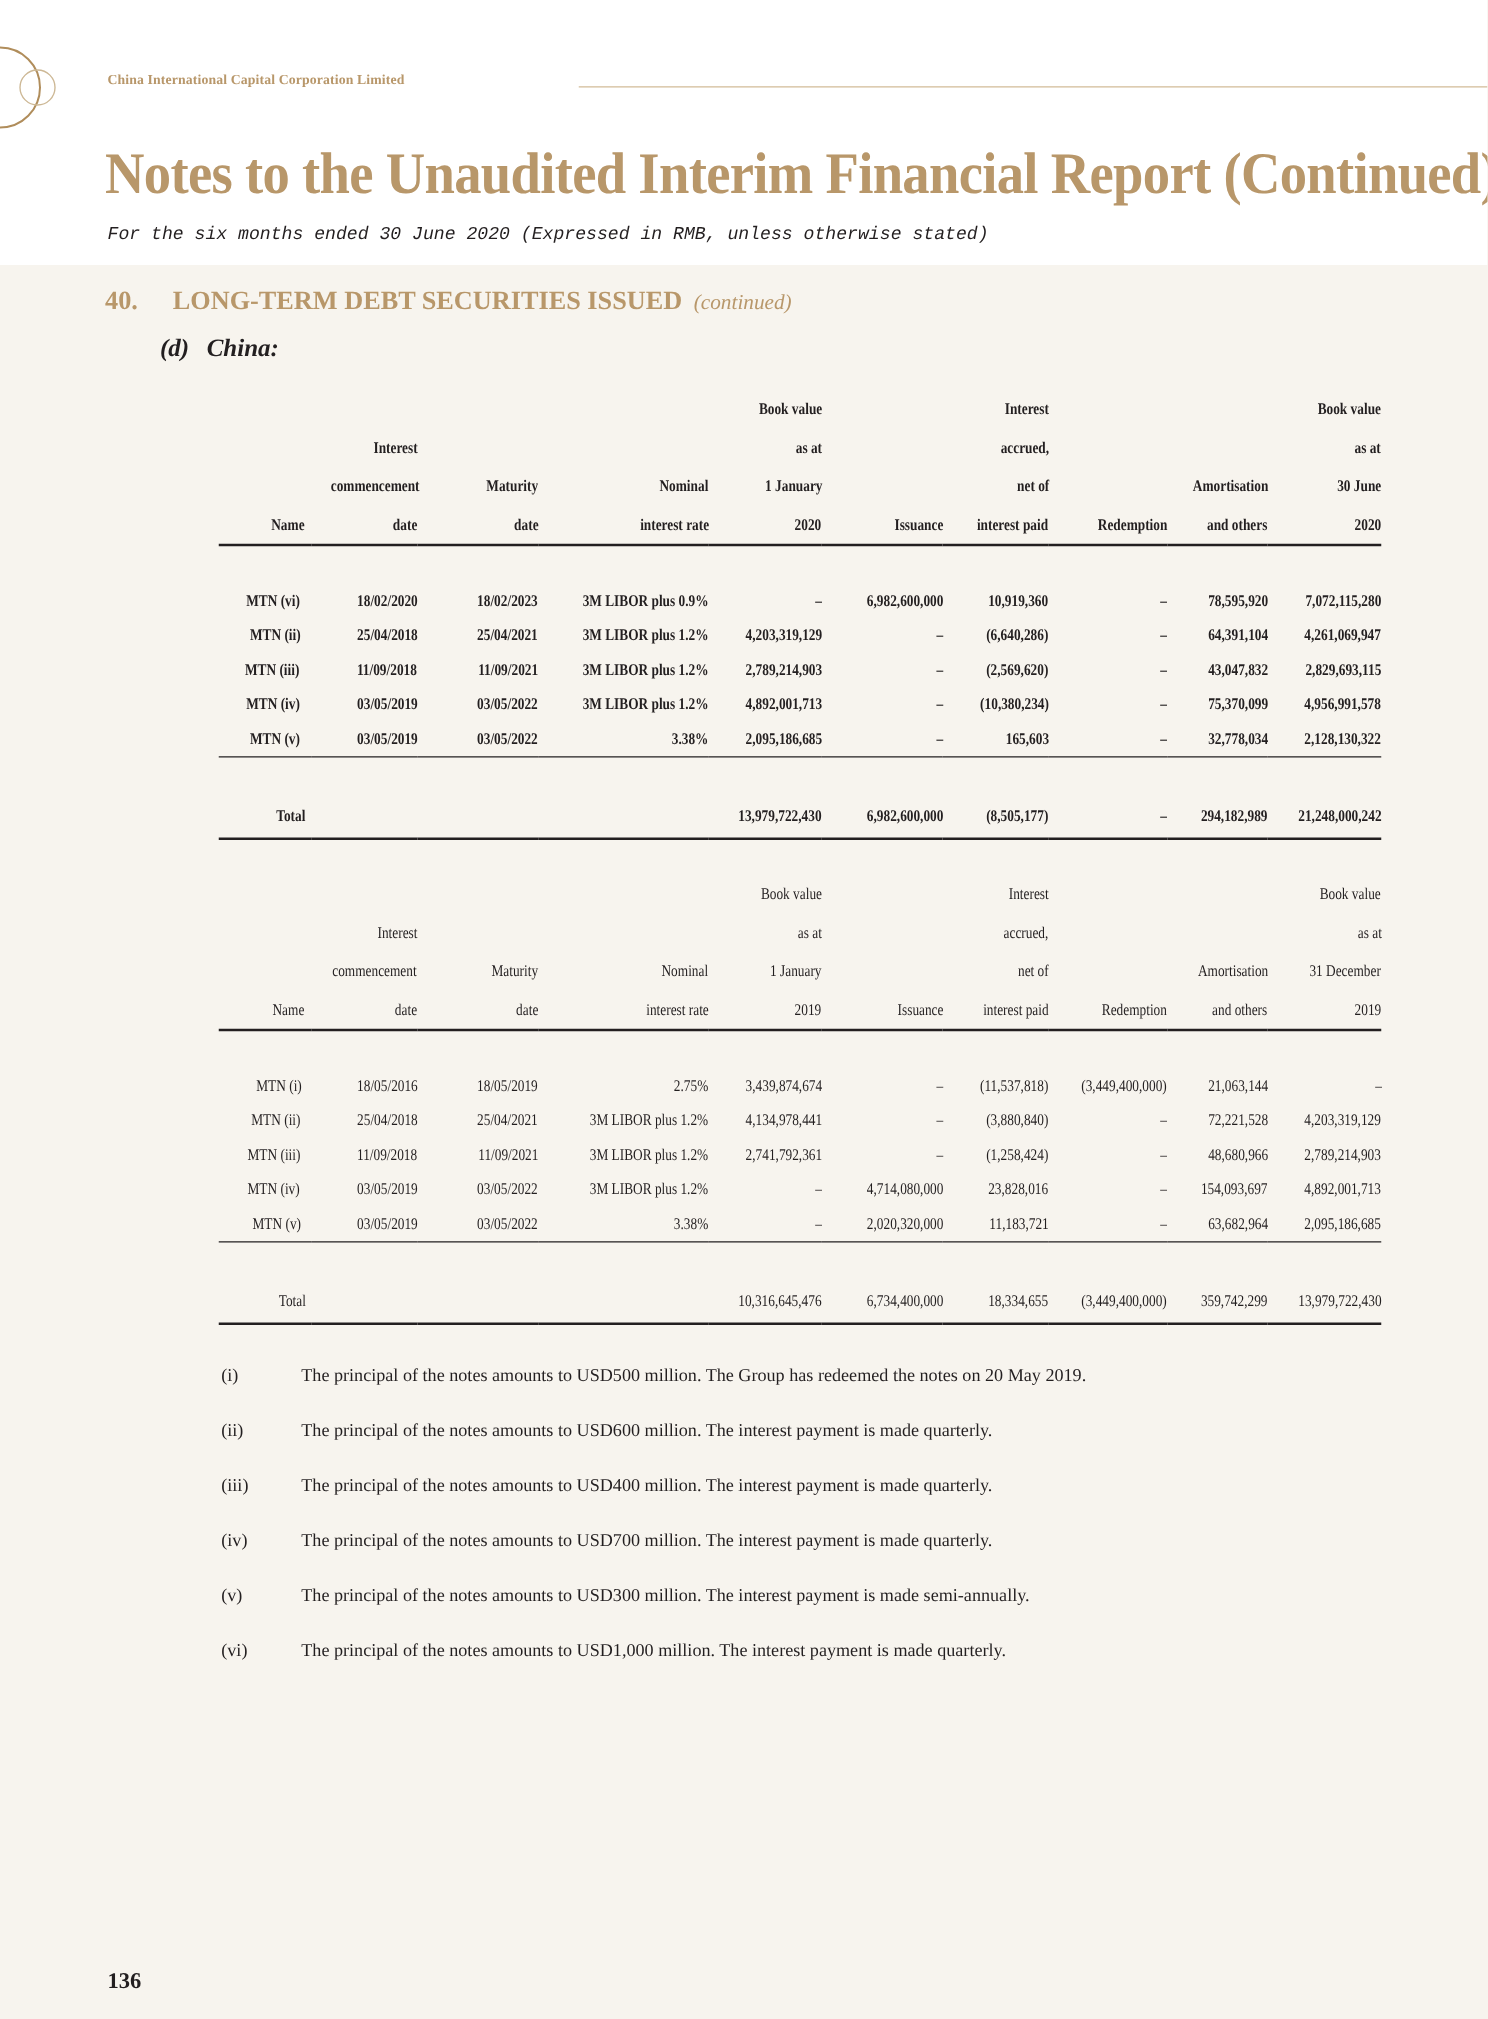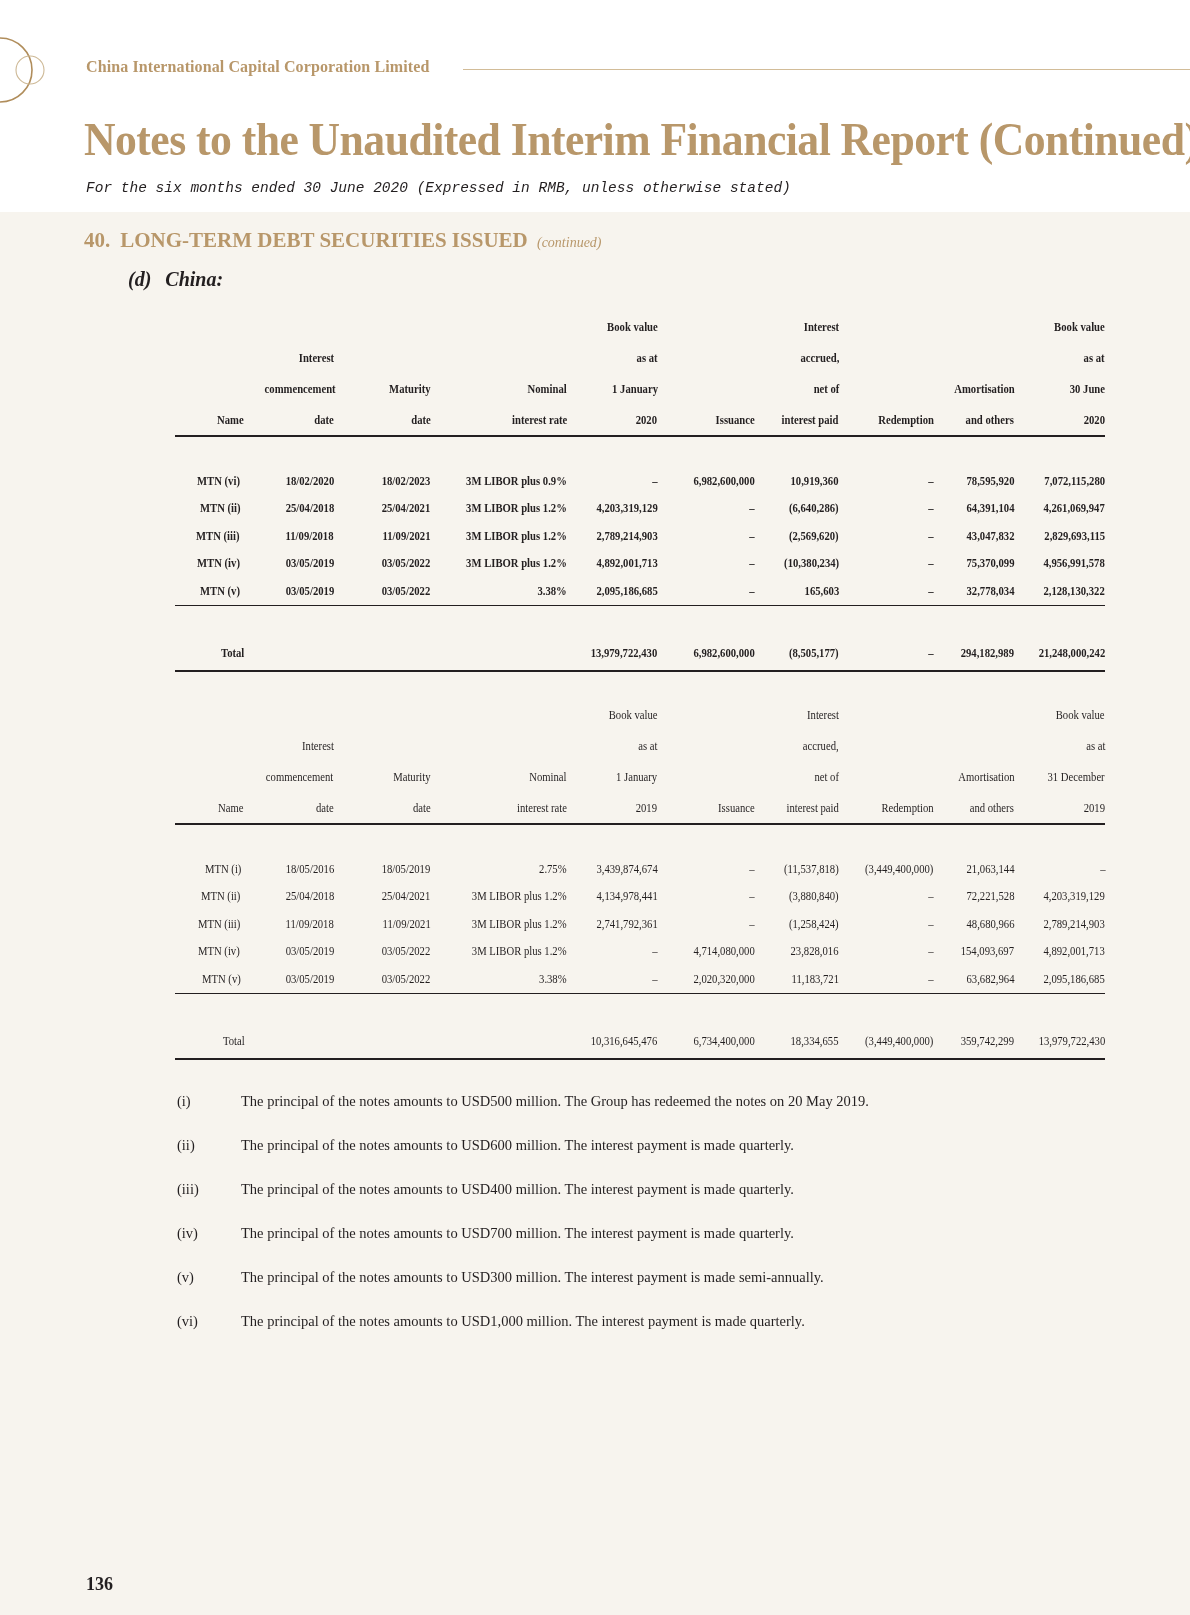--- a/index.html
+++ b/index.html
@@ -9,43 +9,43 @@
     font-family: "Liberation Serif", "DejaVu Serif", serif;
     color: #231f20;
   }
   .top-band {
     position: absolute; left: 0; top: 0; width: 1190px; height: 212px;
     background: #ffffff;
   }
   .logo { position: absolute; left: -30px; top: 34px; }
   .company {
     position: absolute; left: 86px; top: 58px;
-    font-size: 16px; font-weight: bold; color: #b8976a;
+    font-size: 11px; font-weight: bold; color: #b8976a;
     letter-spacing: 0.1px;
   }
   .company-rule {
     position: absolute; left: 463px; top: 69px; width: 727px; height: 1px;
     background: #d2bc98;
   }
   .page-title {
     position: absolute; left: 84px; top: 112px;
     font-size: 47px; font-weight: bold; color: #b8976a;
     letter-spacing: -0.6px; transform: scaleX(0.93); transform-origin: left top;
     white-space: nowrap;
   }
   .subtitle {
     position: absolute; left: 86px; top: 180px;
     font-size: 14.5px; font-style: italic; color: #231f20; font-family: Liberation Mono, monospace;
   }
   .section-heading {
     position: absolute; left: 84px; top: 228px;
     font-size: 21px; font-weight: bold; color: #b8976a; white-space: nowrap;
   }
-  .section-heading .num { margin-right: 10px; }
-  .section-heading .cont { font-style: italic; font-weight: normal; font-size: 14px; margin-left: 4px; }
+  .section-heading .num { margin-right: 28px; }
+  .section-heading .cont { font-style: italic; font-weight: normal; font-size: 17px; margin-left: 4px; }
   .sub-heading {
     position: absolute; left: 128px; top: 268px;
     font-size: 20px; font-weight: bold; font-style: italic; color: #231f20;
   }
   .sub-heading .lbl { margin-right: 14px; }
 
   table.mtn {
     position: absolute; left: 175px; width: 930px;
     border-collapse: collapse; table-layout: fixed;
     font-size: 13px;

